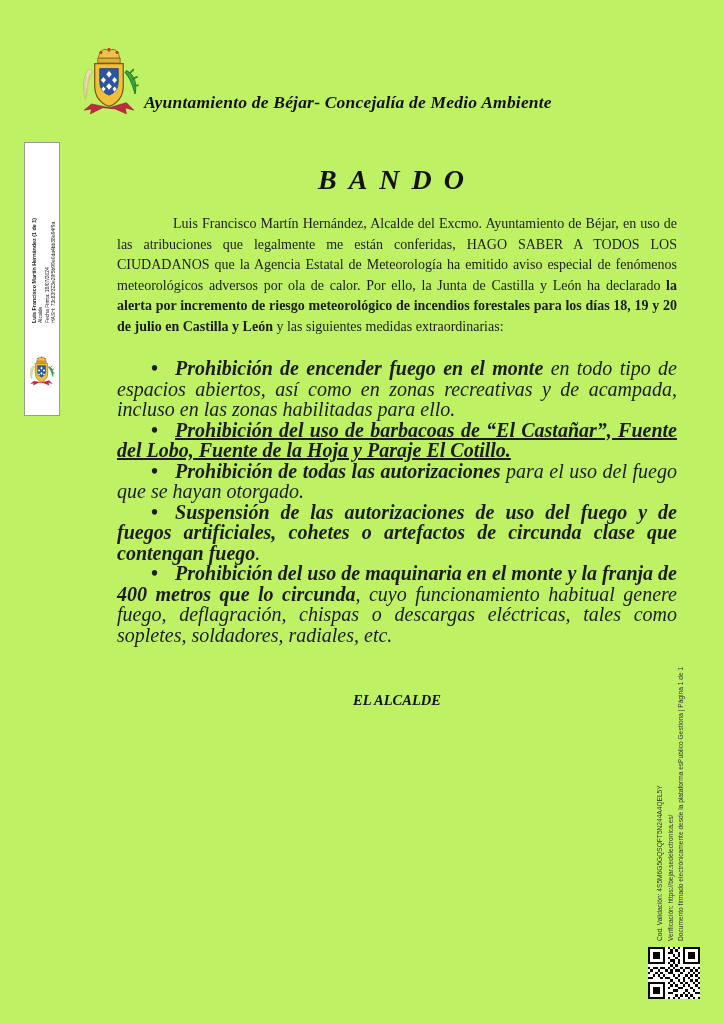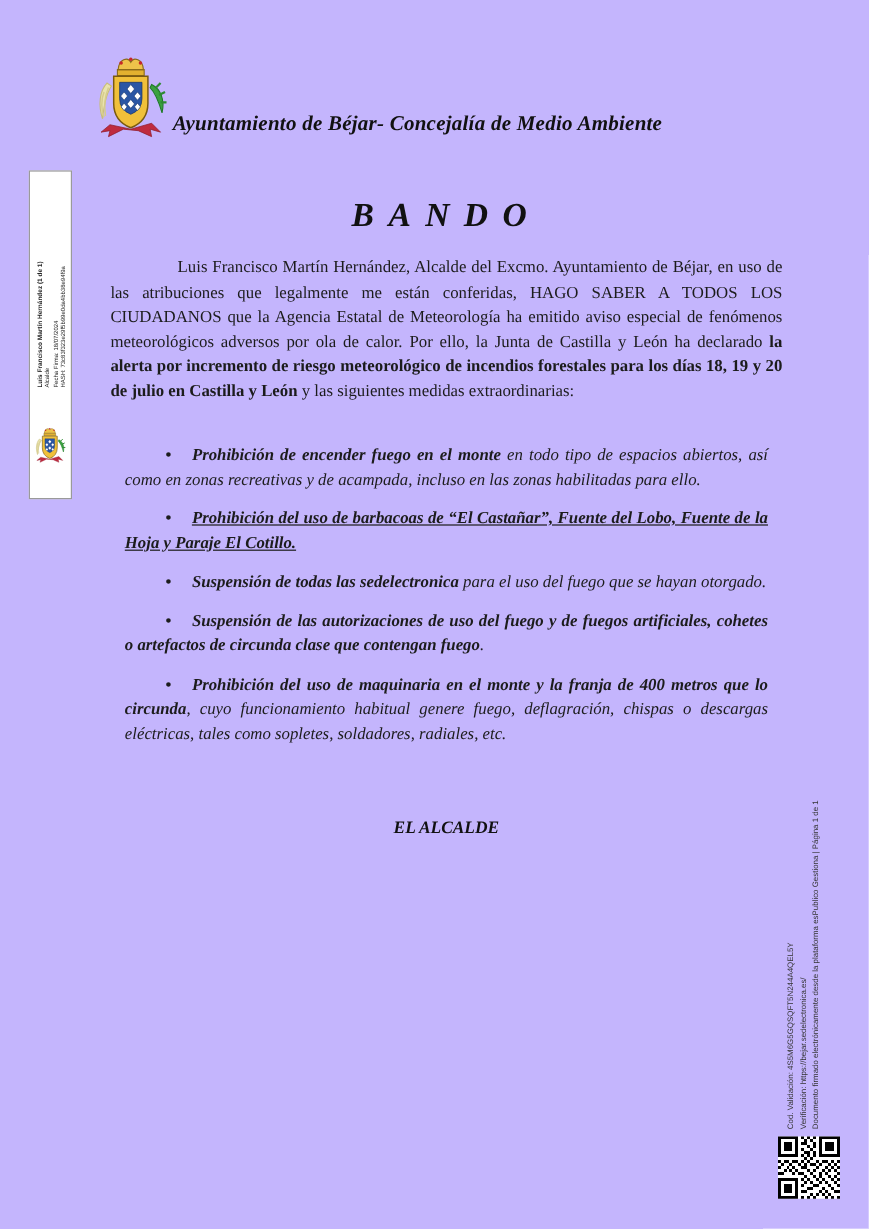--- a/index.html
+++ b/index.html
@@ -1,20 +1,20 @@
 <!DOCTYPE html>
 <html><head>
 <meta charset="utf-8">
 <style>
   html,body{margin:0;padding:0;}
   body{
     width:724px;height:1024px;background:#ffffff;position:relative;
     font-family:"Liberation Serif",serif;color:#1c1c1c;overflow:hidden;
   }
-  .page{position:absolute;inset:0;background:#c4b5fd;}
+  .page{position:absolute;inset:0;background:#bef264;}
 
   
   .coa-large{position:absolute;left:78px;top:42px;width:62px;height:78px;}
   .header-title{
     position:absolute;left:144px;top:92px;width:460px;
     font-size:17.5px;font-weight:bold;font-style:italic;letter-spacing:.2px;color:#111;
   }
 
   
   .left-stamp{
@@ -24,35 +24,35 @@
   .left-stamp-text{
     position:absolute;left:31px;top:323px;width:172px;height:26px;
     transform:rotate(-90deg);transform-origin:0 0;
     font-family:"Liberation Sans",sans-serif;font-style:normal;
     font-size:5px;line-height:6.4px;color:#222;white-space:nowrap;
   }
   .left-stamp-text .nm{font-weight:bold;font-size:5.4px;}
   .coa-small{position:absolute;left:29px;top:352px;width:27px;height:40px;}
 
   
-  .doc-col{position:absolute;left:92px;top:164px;width:560px;}
+  .doc-col{position:absolute;left:117px;top:164px;width:560px;}
   .bando-title{
     text-align:center;font-size:28px;font-weight:bold;font-style:italic;
     letter-spacing:12px;margin:0 0 18px 0;color:#111;
   }
   .para{
     font-size:14px;line-height:20.5px;text-align:justify;
     margin:0;color:#1c1c1c;
   }
   .para.indent{text-indent:56px;}
   .gap{height:21px;}
   .bullets{list-style:none;margin:0;padding:0;}
   .bullets li{
-    font-size:14px;font-style:italic;line-height:20.5px;text-align:justify;
-    text-indent:34px;margin:12px;
+    font-size:20px;font-style:italic;line-height:20.5px;text-align:justify;
+    text-indent:34px;margin:0;
   }
   .bullets li .dot{font-weight:bold;padding-right:17px;font-style:normal;}
   b.seg{font-weight:bold;}
   .uline{text-decoration:underline;}
   .sig-block{text-align:center;margin-top:22px;}
   .sig-line{font-size:14.5px;font-weight:bold;font-style:italic;line-height:24px;color:#111;}
 
   
   .right-stamp-text{
     position:absolute;left:655px;top:941px;width:308px;height:34px;
@@ -113,21 +113,21 @@
   <div class="doc-col">
     <h1 class="bando-title">BANDO</h1>
 
     <p class="para indent"><span>Luis Francisco Martín Hernández, Alcalde del Excmo. Ayuntamiento de Béjar, en uso de las atribuciones que legalmente me están conferidas, HAGO SABER A TODOS LOS CIUDADANOS que la Agencia Estatal de Meteorología ha emitido aviso especial de fenómenos meteorológicos adversos por ola de calor. Por ello, la Junta de Castilla y León ha declarado </span><b class="seg">la alerta por incremento de riesgo meteorológico de incendios forestales para los días 18, 19 y 20 de julio en Castilla y León</b><span> y las siguientes medidas extraordinarias:</span></p>
 
     <div class="gap"></div>
 
     <ul class="bullets">
       <li><span class="dot">•</span><b class="seg">Prohibición de encender fuego en el monte</b><span> en todo tipo de espacios abiertos, así como en zonas recreativas y de acampada, incluso en las zonas habilitadas para ello.</span></li>
       <li><span class="dot">•</span><b class="seg uline">Prohibición del uso de barbacoas de “El Castañar”, Fuente del Lobo, Fuente de la Hoja y Paraje El Cotillo.</b><span></span></li>
-      <li><span class="dot">•</span><b class="seg">Suspensión de todas las sedelectronica</b><span> para el uso del fuego que se hayan otorgado.</span></li>
+      <li><span class="dot">•</span><b class="seg">Prohibición de todas las autorizaciones</b><span> para el uso del fuego que se hayan otorgado.</span></li>
       <li><span class="dot">•</span><b class="seg">Suspensión de las autorizaciones de uso del fuego y de fuegos artificiales, cohetes o artefactos de circunda clase que contengan fuego</b><span>.</span></li>
       <li><span class="dot">•</span><b class="seg">Prohibición del uso de maquinaria en el monte y la franja de 400 metros que lo circunda</b><span>, cuyo funcionamiento habitual genere fuego, deflagración, chispas o descargas eléctricas, tales como sopletes, soldadores, radiales, etc.</span></li>
     </ul>
 
     <div class="gap"></div>
 
 
     <div class="sig-block">
       <div class="sig-line">EL ALCALDE</div>
     </div>

